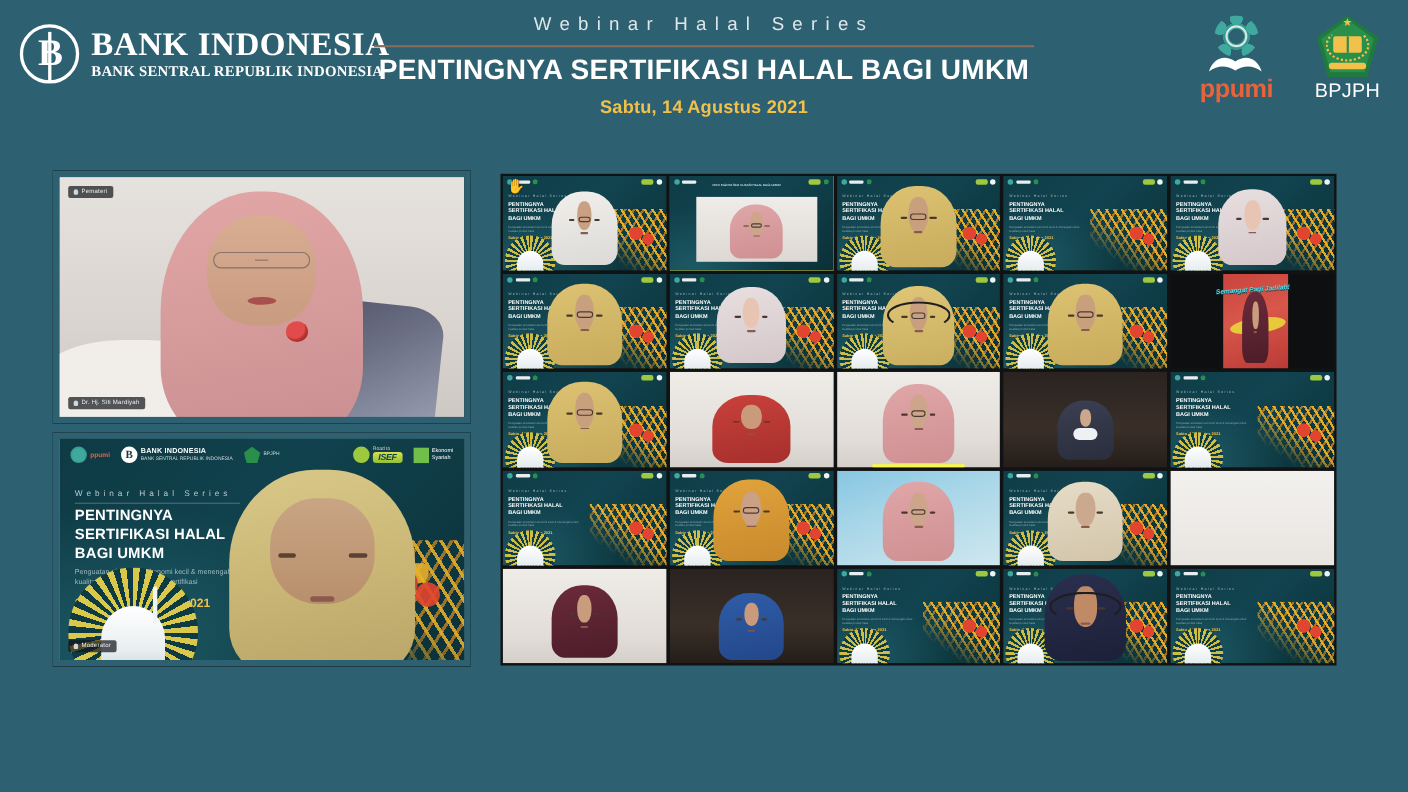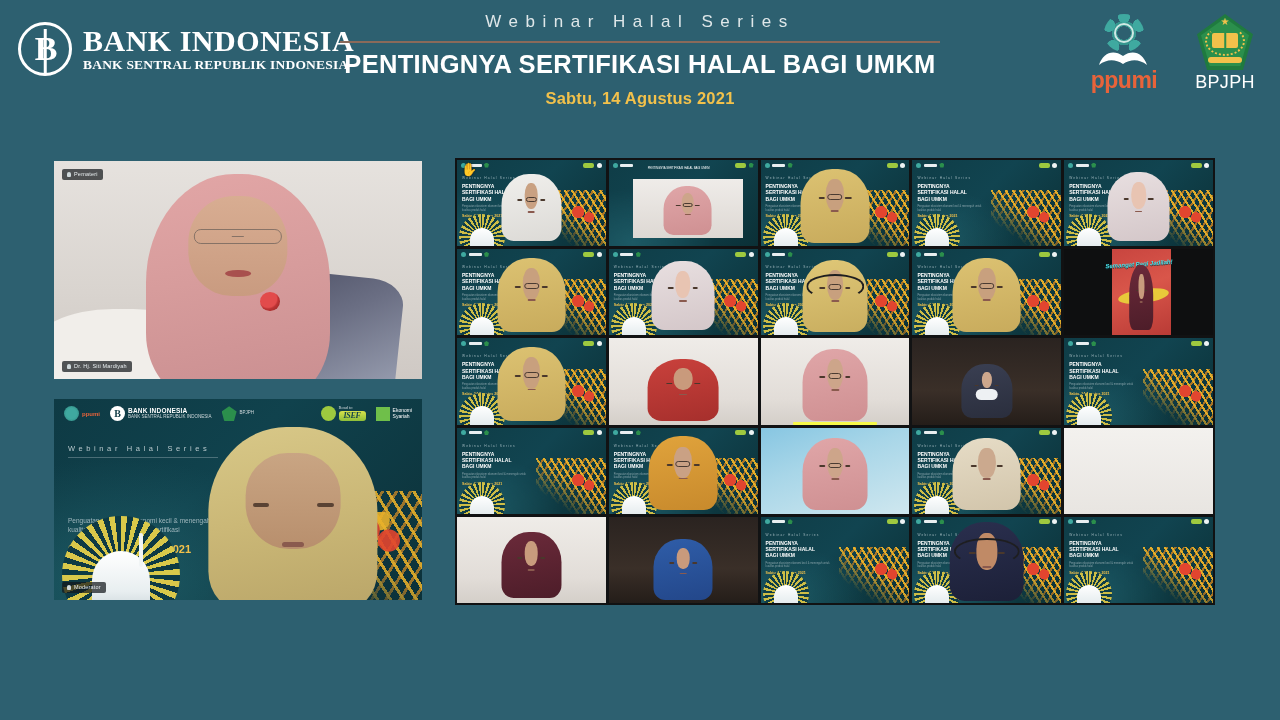--- a/index.html
+++ b/index.html
@@ -216,21 +216,21 @@
   }
   .mini-round.grn{
     background:#2b8f4c; border-radius:3px;
     clip-path:polygon(50% 0%, 100% 36%, 82% 100%, 18% 100%, 0% 36%);
   }
   .mini-cap{ color:#e8633a; font-size:6px; font-weight:bold; line-height:1; }
   .mini-cap.wht{ color:#ffffff; font-weight:bold; font-size:6.5px; letter-spacing:.2px; }
   .mini-cap.tiny{ color:#cfd8db; font-size:4.5px; font-weight:normal; }
   .bi-stack{ display:flex; flex-direction:column; line-height:1.05; }
   .isef-logo{
-    display:flex; align-items:center; gap:3px;font-family:Liberation Serif, serif;
+    display:flex; align-items:center; gap:3px;
   }
   .isef-badge{
     background:linear-gradient(180deg,#d8e24a 0%,#8fbf3a 100%);
     color:#11424b; font-size:8px; font-weight:bold; font-style:italic;
     padding:1px 5px; border-radius:3px; line-height:1.1; letter-spacing:-0.3px;
   }
   .isef-road{ color:#cfd8db; font-size:4.5px; line-height:1; }
   .eksyar{ display:flex; align-items:center; gap:3px; }
   .eksyar-mark{
     width:14px; height:14px; background:#6fbf4a;
@@ -536,20 +536,25 @@
               <span class="eksyar-txt">
                 <span>Ekonomi</span><br>
                 <span>Syariah</span>
               </span>
             </div>
           </div>
         </div>
 
         <div class="slide-series">Webinar Halal Series</div>
         <div class="slide-series-rule"></div>
+        <div class="slide-title">
+          <span>PENTINGNYA</span><br>
+          <span>SERTIFIKASI HALAL</span><br>
+          <span>BAGI UMKM</span>
+        </div>
         <div class="slide-sub">Penguatan ekosistem ekonomi kecil &amp; menengah untuk kualitas produk halal yang tersertifikasi</div>
         <div class="slide-date">Sabtu, 14 Agustus 2021</div>
         <div class="slide-dome"></div>
         <div class="slide-orn"></div>
         <div class="slide-orn2"></div>
 
         <div class="spk2-person">
           <div class="spk2-hijab"></div>
           <div class="spk2-face"></div>
           <div class="spk2-eye l"></div>

